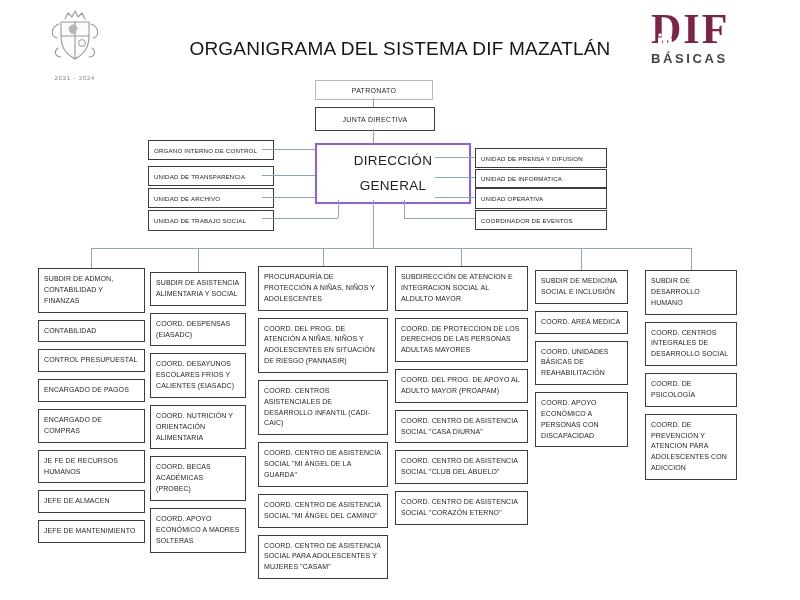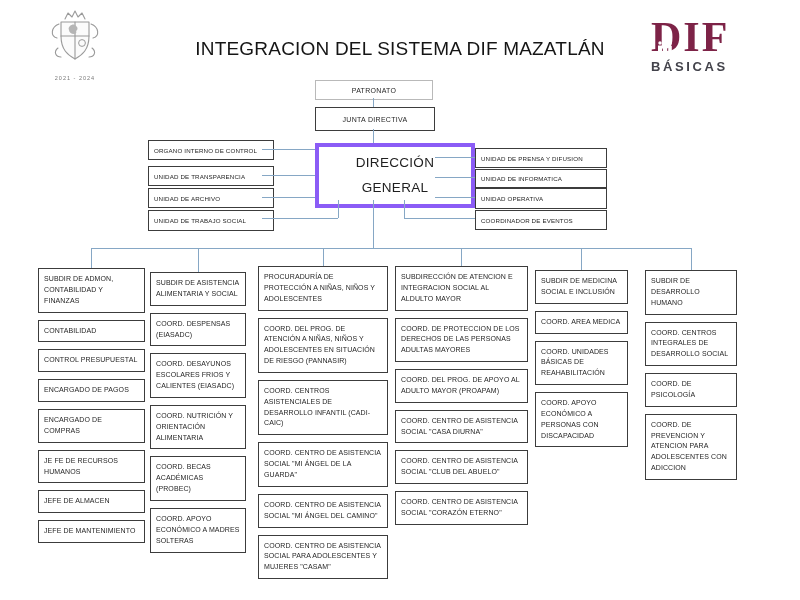--- a/index.html
+++ b/index.html
@@ -6,30 +6,30 @@
   .stage{position:relative;width:800px;height:600px;background:#ffffff;
          font-family:"Liberation Sans",sans-serif;overflow:hidden;color:#1f1f1f;}
 
   
   .title{position:absolute;left:140px;right:140px;top:38px;text-align:center;
          font-size:19px;letter-spacing:.2px;color:#151515;}
   .crest{position:absolute;left:44px;top:8px;width:62px;text-align:center;}
   .crest-caption{font-size:5.5px;letter-spacing:1px;color:#777;margin-top:1px;}
   .dif-logo{position:absolute;left:651px;top:8px;width:120px;}
   .dif-word{position:relative;font-family:"Liberation Serif",serif;font-weight:700;
-            font-size:42px;line-height:1;letter-spacing:2px;margin-top:8px;}
+            font-size:42px;line-height:1;letter-spacing:2px;}
   .dif-fam{position:absolute;left:5px;top:24px;}
   .dif-sub{font-size:13px;font-weight:700;letter-spacing:2.6px;color:#43434b;margin-top:1px;}
 
   
   .topbox{position:absolute;display:flex;align-items:center;justify-content:center;
           background:#fff;text-align:center;}
   .patronato{left:315px;top:80px;width:116px;height:18px;border:1px solid #b9b9b9;font-size:7px;letter-spacing:.3px;}
   .junta{left:315px;top:107px;width:118px;height:22px;border:1.5px solid #3d3d3d;font-size:7px;letter-spacing:.3px;}
-  .dg{left:315px;top:143px;width:120px;height:57px;border:4px solid #8b5cf6;
+  .dg{left:315px;top:143px;width:120px;height:57px;border:2px solid #8b5cf6;
       font-size:13.5px;line-height:1.85;letter-spacing:.3px;padding:0 16px;}
 
   .ubox{position:absolute;display:flex;align-items:center;background:#fff;
         border:1.2px solid #3c3c3c;padding:0 5px;font-size:6.2px;letter-spacing:.15px;
         white-space:nowrap;overflow:hidden;}
 
   .col{position:absolute;display:flex;flex-direction:column;gap:7px;}
   .cbox{border:1.2px solid #3c3c3c;background:#fff;padding:5px 5px;
         font-size:7px;line-height:1.55;letter-spacing:.1px;}
 
@@ -48,21 +48,21 @@
         <path d="M29 14 v37 M15 28 h28"></path>
         <path d="M13 16 c-8 3 -9 12 -2 14 M45 16 c8 3 9 12 2 14"></path>
         <path d="M12 40 c-5 4 -2 9 3 9 M46 40 c5 4 2 9 -3 9"></path>
       </g>
       <path fill="#b5b5b5" d="M24 18 c2 -2 5 -2 6 0 c2 1 2 4 0 5 c1 1 0 3 -2 3 c-3 0 -5 -2 -5 -4 c-1 -2 0 -3 1 -4 z"></path>
       <circle cx="36" cy="35" r="3.4" fill="none" stroke="#9a9a9a" stroke-width="1"></circle>
     </svg>
     <div class="crest-caption">2021 - 2024</div>
   </div>
 
-  <div class="title">INTEGRACION DEL SISTEMA DIF MAZATLÁN</div>
+  <div class="title">ORGANIGRAMA DEL SISTEMA DIF MAZATLÁN</div>
 
   <div class="dif-logo">
     <div class="dif-word" id="dif-word" style="color: rgb(125, 35, 71);">
       <span>DIF</span>
       <svg class="dif-fam" width="17" height="15" viewBox="0 0 17 15">
         <g fill="#ffffff">
           <circle cx="4" cy="3" r="1.7"></circle>
             <path d="M2 5.5 h4 v7 h-4 z"></path>
           <circle cx="9" cy="2.4" r="1.9"></circle>
             <path d="M6.8 5 h4.4 v8 h-4.4 z"></path>

